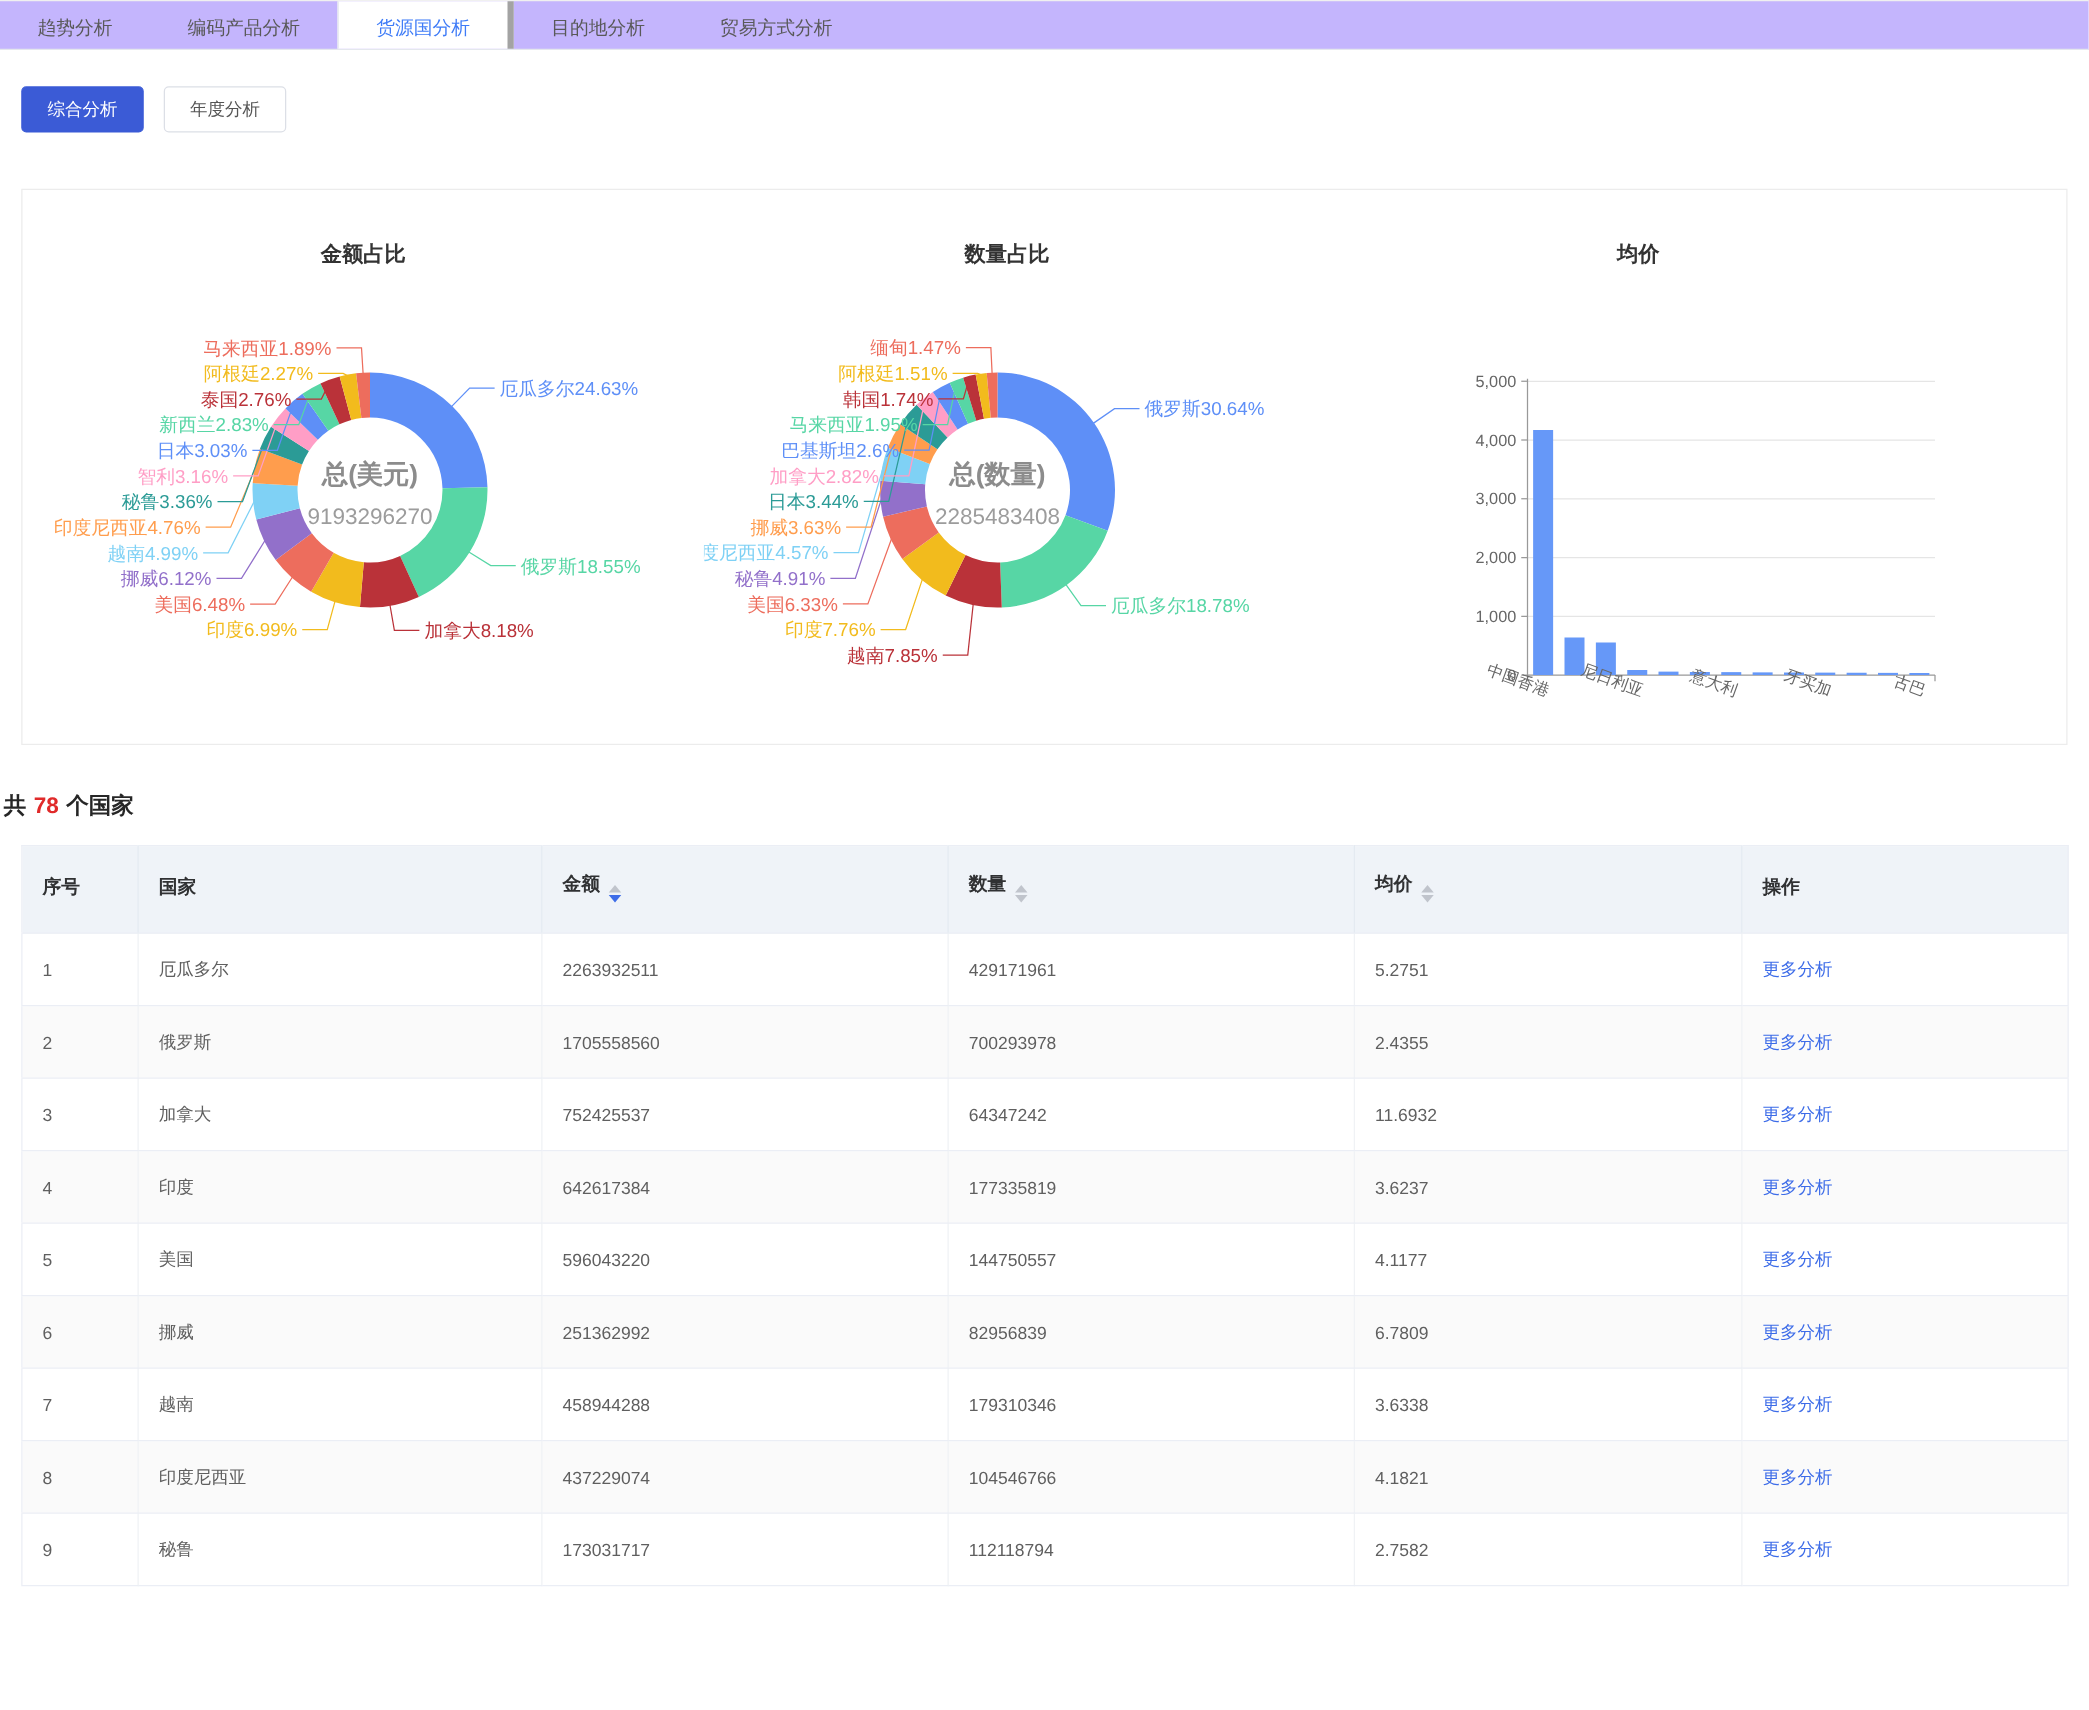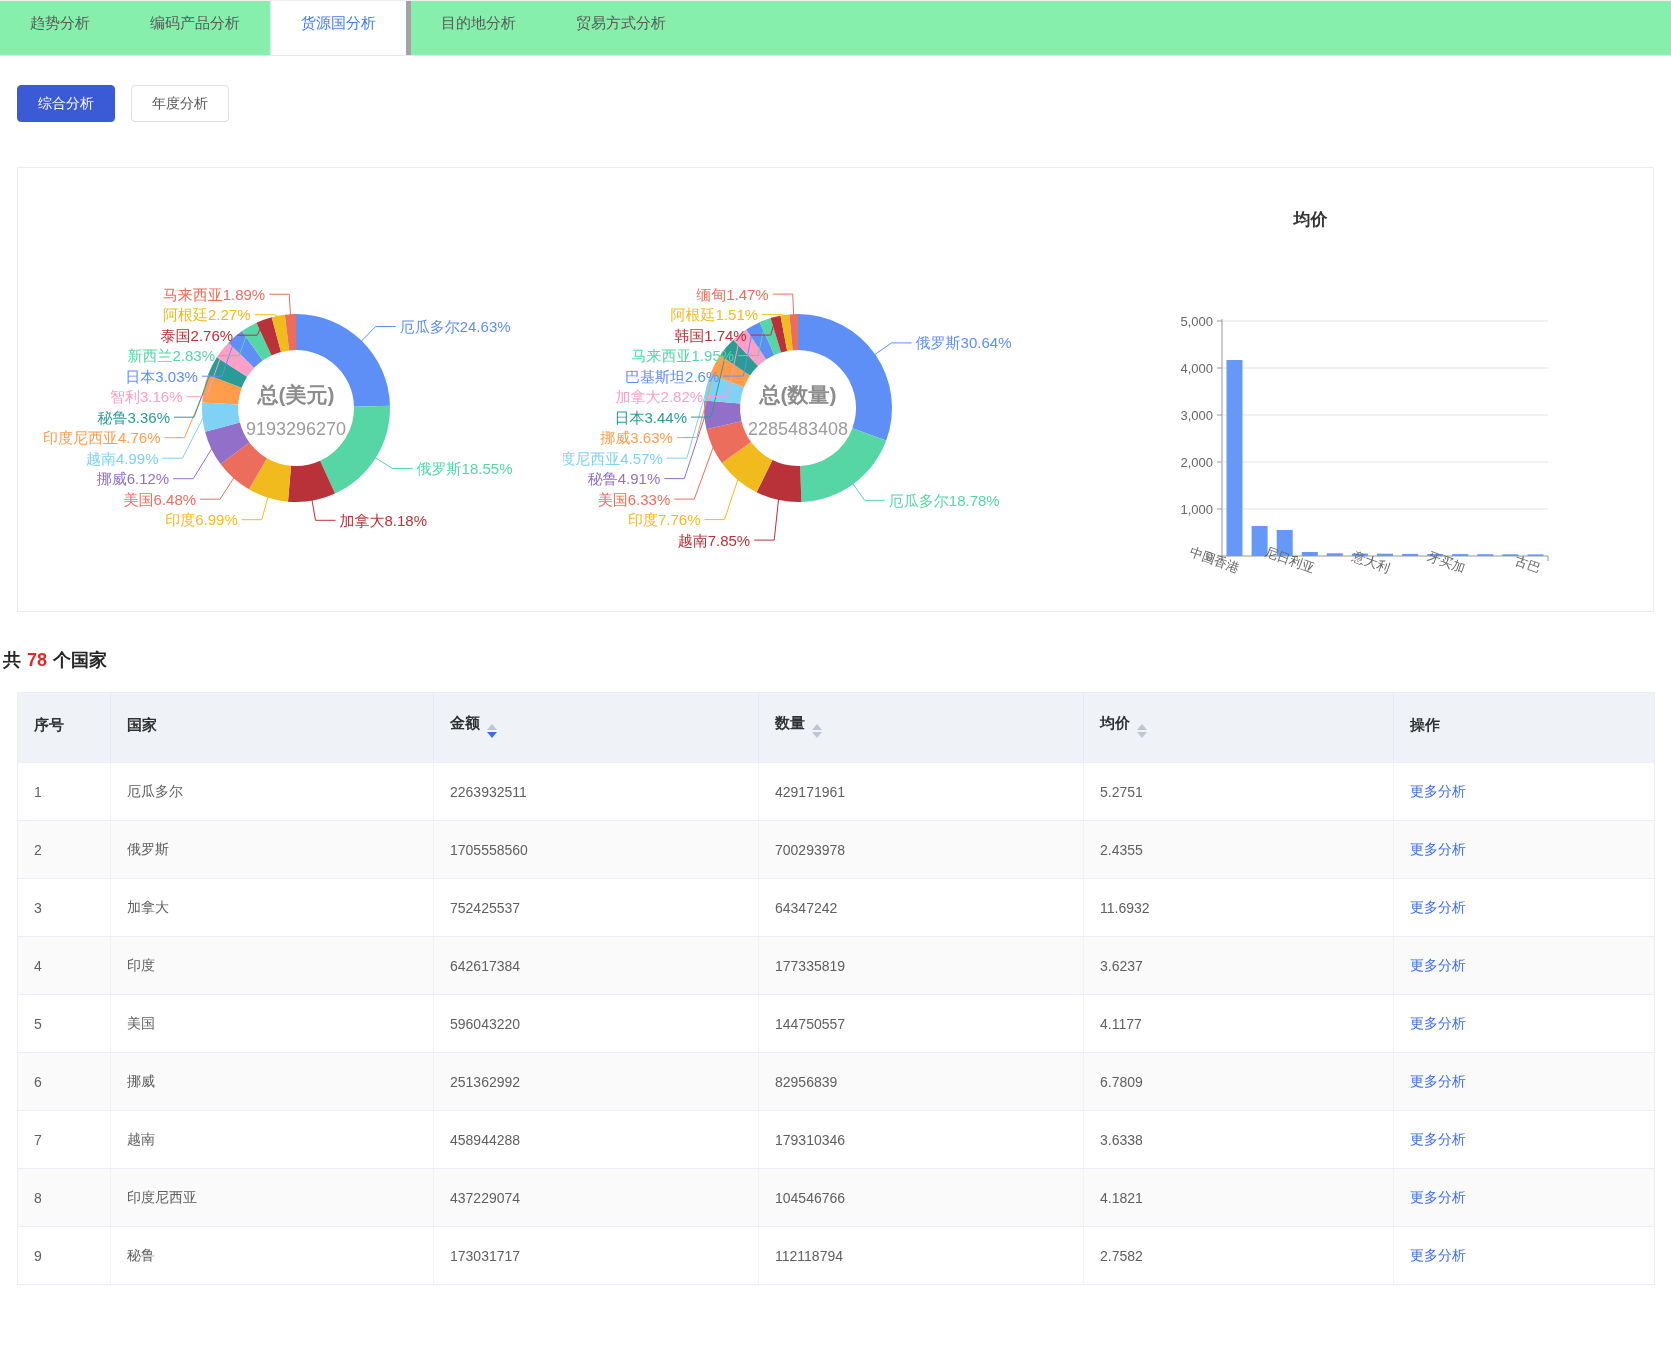--- a/index.html
+++ b/index.html
@@ -4,21 +4,21 @@
 <style>
   * { box-sizing: border-box; }
   html,body { margin:0; padding:0; background:#fff; }
   body {
     width:1671px; height:1368px; overflow:hidden;
     font-family:"Liberation Sans","DejaVu Sans",sans-serif;
     color:#333; font-size:14px; position:relative;
   }
   
   .tabbar {
-    display:flex; height:56px; background:#86efac;
+    display:flex; height:40px; background:#c4b5fd;
     border-top:1px solid #f0f0f0; border-bottom:1px solid #e4e7ed;
   }
   .tab {
     padding:0 30px; line-height:44px; font-size:15px; color:#595959;
     cursor:pointer; white-space:nowrap;
   }
   .tab.active {
     background:#fff; color:var(--accent,#3E7BF7);
     border-left:1px solid #e4e7ed; border-right:5px solid #a3a3a3;
   }
@@ -84,20 +84,21 @@
     <div class="tab">贸易方式分析</div>
   </div>
 
 <div class="toolbar" id="viewswitch">
     <div class="btn primary">综合分析</div>
     <div class="btn">年度分析</div>
   </div>
 
 <div class="chart-card">
   <div class="chart-panel p1">
+    <div class="chart-title">金额占比</div>
     <svg id="donut1" width="545" height="443" viewBox="0 0 545 443">
         <path d="M278.00 146.00 A94 94 0 0 1 371.97 237.81 L335.98 238.65 A58 58 0 0 0 278.00 182.00 Z" fill="#5E8FF7"></path>
         <path d="M371.97 237.81 A94 94 0 0 1 317.06 325.50 L302.10 292.76 A58 58 0 0 0 335.98 238.65 Z" fill="#57D6A5"></path>
         <path d="M317.06 325.50 A94 94 0 0 1 269.98 333.66 L273.05 297.79 A58 58 0 0 0 302.10 292.76 Z" fill="#BA3239"></path>
         <path d="M269.98 333.66 A94 94 0 0 1 230.91 321.36 L248.95 290.20 A58 58 0 0 0 273.05 297.79 Z" fill="#F2BB1D"></path>
         <path d="M230.91 321.36 A94 94 0 0 1 202.55 296.06 L231.44 274.59 A58 58 0 0 0 248.95 290.20 Z" fill="#ED6D5D"></path>
         <path d="M202.55 296.06 A94 94 0 0 1 187.03 263.66 L221.87 254.60 A58 58 0 0 0 231.44 274.59 Z" fill="#9270CA"></path>
         <path d="M187.03 263.66 A94 94 0 0 1 184.16 234.45 L220.10 236.58 A58 58 0 0 0 221.87 254.60 Z" fill="#7FD1F5"></path>
         <path d="M184.16 234.45 A94 94 0 0 1 189.96 207.05 L223.68 219.67 A58 58 0 0 0 220.10 236.58 Z" fill="#FF9D4D"></path>
         <path d="M189.96 207.05 A94 94 0 0 1 198.82 189.33 L229.15 208.74 A58 58 0 0 0 223.68 219.67 Z" fill="#2B9B96"></path>
@@ -135,20 +136,21 @@
         <text x="215.1" y="172.7" fill="#BA3239" font-size="15" text-anchor="end">泰国2.76%</text>
         <polyline points="260.4,148.7 256.5,146.7 236.5,146.7" fill="none" stroke="#F2BB1D" stroke-width="1"></polyline>
         <text x="232.5" y="152.2" fill="#F2BB1D" font-size="15" text-anchor="end">阿根廷2.27%</text>
         <polyline points="272.5,147.2 271.2,126.2 251.2,126.2" fill="none" stroke="#ED6D5D" stroke-width="1"></polyline>
         <text x="247.2" y="131.7" fill="#ED6D5D" font-size="15" text-anchor="end">马来西亚1.89%</text>
         <text x="278" y="234" text-anchor="middle" font-size="21" font-weight="bold" fill="#8c8c8c">总(美元)</text>
         <text x="278" y="267" text-anchor="middle" font-size="18" fill="#9c9c9c">9193296270</text>
       </svg>
   </div>
   <div class="chart-panel p2">
+    <div class="chart-title">数量占比</div>
     <svg id="donut2" width="545" height="443" viewBox="0 0 545 443">
         <path d="M235.00 146.00 A94 94 0 0 1 323.16 272.62 L289.40 260.13 A58 58 0 0 0 235.00 182.00 Z" fill="#5E8FF7"></path>
         <path d="M323.16 272.62 A94 94 0 0 1 238.42 333.94 L237.11 297.96 A58 58 0 0 0 289.40 260.13 Z" fill="#57D6A5"></path>
         <path d="M238.42 333.94 A94 94 0 0 1 193.54 324.36 L209.42 292.05 A58 58 0 0 0 237.11 297.96 Z" fill="#BA3239"></path>
         <path d="M193.54 324.36 A94 94 0 0 1 158.85 295.11 L188.01 274.00 A58 58 0 0 0 209.42 292.05 Z" fill="#F2BB1D"></path>
         <path d="M158.85 295.11 A94 94 0 0 1 143.45 261.31 L178.51 253.15 A58 58 0 0 0 188.01 274.00 Z" fill="#ED6D5D"></path>
         <path d="M143.45 261.31 A94 94 0 0 1 141.30 232.51 L177.18 235.38 A58 58 0 0 0 178.51 253.15 Z" fill="#9270CA"></path>
         <path d="M141.30 232.51 A94 94 0 0 1 147.26 206.28 L180.86 219.19 A58 58 0 0 0 177.18 235.38 Z" fill="#7FD1F5"></path>
         <path d="M147.26 206.28 A94 94 0 0 1 157.15 187.31 L186.97 207.49 A58 58 0 0 0 180.86 219.19 Z" fill="#FF9D4D"></path>
         <path d="M157.15 187.31 A94 94 0 0 1 170.27 171.84 L195.06 197.95 A58 58 0 0 0 186.97 207.49 Z" fill="#2B9B96"></path>

